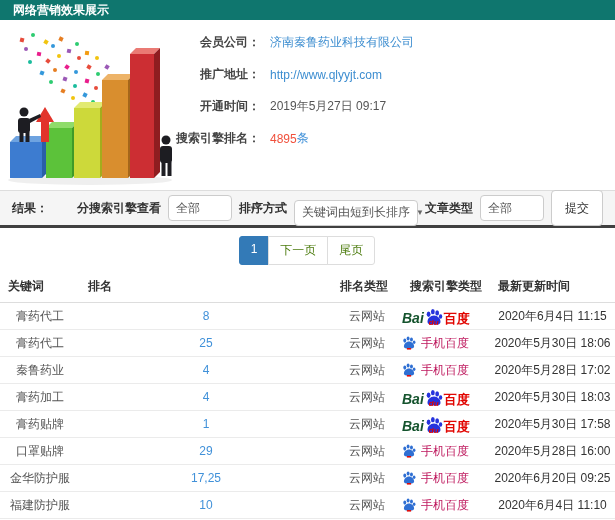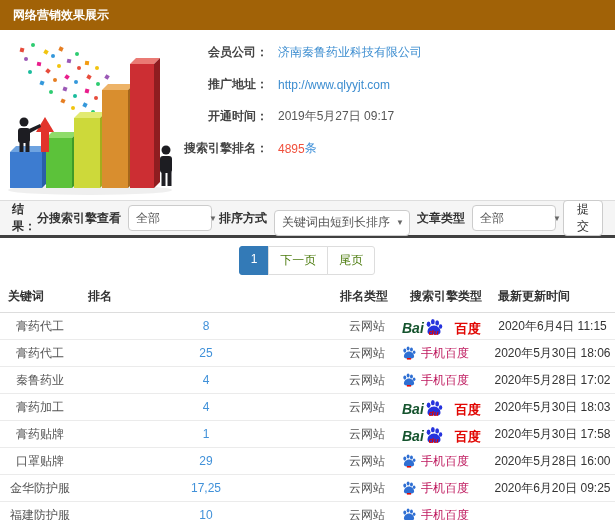--- a/index.html
+++ b/index.html
@@ -1,46 +1,46 @@
 <!DOCTYPE html>
 <html><head>
 <meta charset="utf-8">
 <style>
   * { margin:0; padding:0; box-sizing:border-box; }
   body { width:615px; height:520px; overflow:hidden; background:#fff;
          font-family:"Liberation Sans","DejaVu Sans",sans-serif; font-size:12px; color:#333; }
   .app { position:relative; width:615px; height:520px; overflow:hidden; background:#fff; }
 
   
-  .titlebar { height:30px; background:#a16207; color:#fff; font-weight:bold;
+  .titlebar { height:20px; background:#0f766e; color:#fff; font-weight:bold;
               display:flex; align-items:center; padding-left:13px; font-size:12px; }
 
   
   .header { position:relative; height:170px; }
   .illustration { position:absolute; left:2px; top:8px; width:175px; height:160px; }
-  .info-list { position:absolute; left:168px; top:14px; }
+  .info-list { position:absolute; left:160px; top:14px; }
   .info-row { display:flex; align-items:center; margin-bottom:15px; }
   .ilabel { display:inline-block; min-width:100px; text-align:right; font-weight:bold; color:#444; }
   .ivalue { margin-left:10px; }
   .ivalue.link { color:#3c8dd0; cursor:pointer; }
   .ivalue.plain { color:#555; }
   .ivalue.highlight { color:#f0503c; }
   .isuffix { color:#4191d9; }
 
   
   .filterbar { height:38px; background:#f5f5f5; border-top:1px solid #ddd; border-bottom:3px solid #404040;
                display:flex; align-items:center; padding:0 12px; }
   .result-label { font-weight:bold; color:#333; }
   .controls { margin-left:auto; display:flex; align-items:center; gap:7px; }
   .flabel { font-weight:bold; color:#333; white-space:nowrap; }
   .select { height:26px; background:#fff; border:1px solid #ccc; border-radius:4px;
             display:flex; align-items:center; justify-content:space-between;
             padding:0 7px; cursor:pointer; color:#555; white-space:nowrap; }
   .select .caret { font-size:8px; color:#666; margin-left:6px; }
-  .w1 { width:84px;gap:43px; } .w2 { width:136px;margin-top:9px; }
+  .w1 { width:64px;gap:43px; } .w2 { width:124px;margin-top:9px; }
   .submit { height:36px; padding:0 13px; background:#fff; border:1px solid #ccc; border-radius:4px;
             font-size:12px; color:#333; cursor:pointer; font-family:inherit; }
 
   
   .pagination { display:flex; justify-content:center; margin-top:8px; }
   .page { border:1px solid #ddd; background:#fff; color:#4d7c0f; padding:5px 11px;
           margin-left:-1px; cursor:pointer; }
   .page.active { background:#337ab7; border-color:#337ab7; color:#fff; border-radius:3px 0 0 3px; }
   .page:last-child { border-radius:0 3px 3px 0; }
 
@@ -54,21 +54,21 @@
   .c2 a { color:#4191d9; text-decoration:none; cursor:pointer; }
   .c5 { color:#333; }
   .c4 { display:flex; align-items:center; }
 
   
   .baidu-logo { display:inline-flex; align-items:flex-end; line-height:1; }
   .bd-bai { color:#14532d; font-weight:bold; font-style:italic; font-size:14px; }
   .bd-paw { position:relative; width:18px; height:17px; margin:0 0 0 1px; }
   .bd-du { position:absolute; bottom:-2px; left:4px; color:#e10602; font-weight:bold;
            font-style:italic; font-size:8px;margin-top:9px; }
-  .bd-cn { color:#e10602; font-weight:bold; font-size:13px; margin-left:12px; }
+  .bd-cn { color:#e10602; font-weight:bold; font-size:13px; margin-left:1px; }
 
   
   .mobile-baidu { display:inline-flex; align-items:center; }
   .mb-text { color:#be185d; margin-left:5px; }
 </style>
 </head>
 <body>
 
 <div class="app">
 
@@ -406,18 +406,19 @@
                   <ellipse cx="8.7" cy="3.6" rx="2.1" ry="3"></ellipse>
             <ellipse cx="13.5" cy="5" rx="2.1" ry="3"></ellipse>
                   <ellipse cx="17.3" cy="9" rx="1.9" ry="2.5"></ellipse>
             <path d="M10 8c-4.2 0-7.2 3.4-7.2 6.8 0 2 1.5 3.2 3.6 3.2h7.2c2.1 0 3.6-1.2 3.6-3.2C17.2 11.4 14.2 8 10 8z"></path>
           </g>
           <rect x="7" y="17.2" width="6" height="2.2" fill="#e10602"></rect>
         </svg>
         <span class="mb-text">手机百度</span>
       </span>
     </div>
+    <div class="td c5">2020年6月4日 11:10</div>
   </div>
 
 </div>
   </div>
 
 </div>
 
 </body></html>

